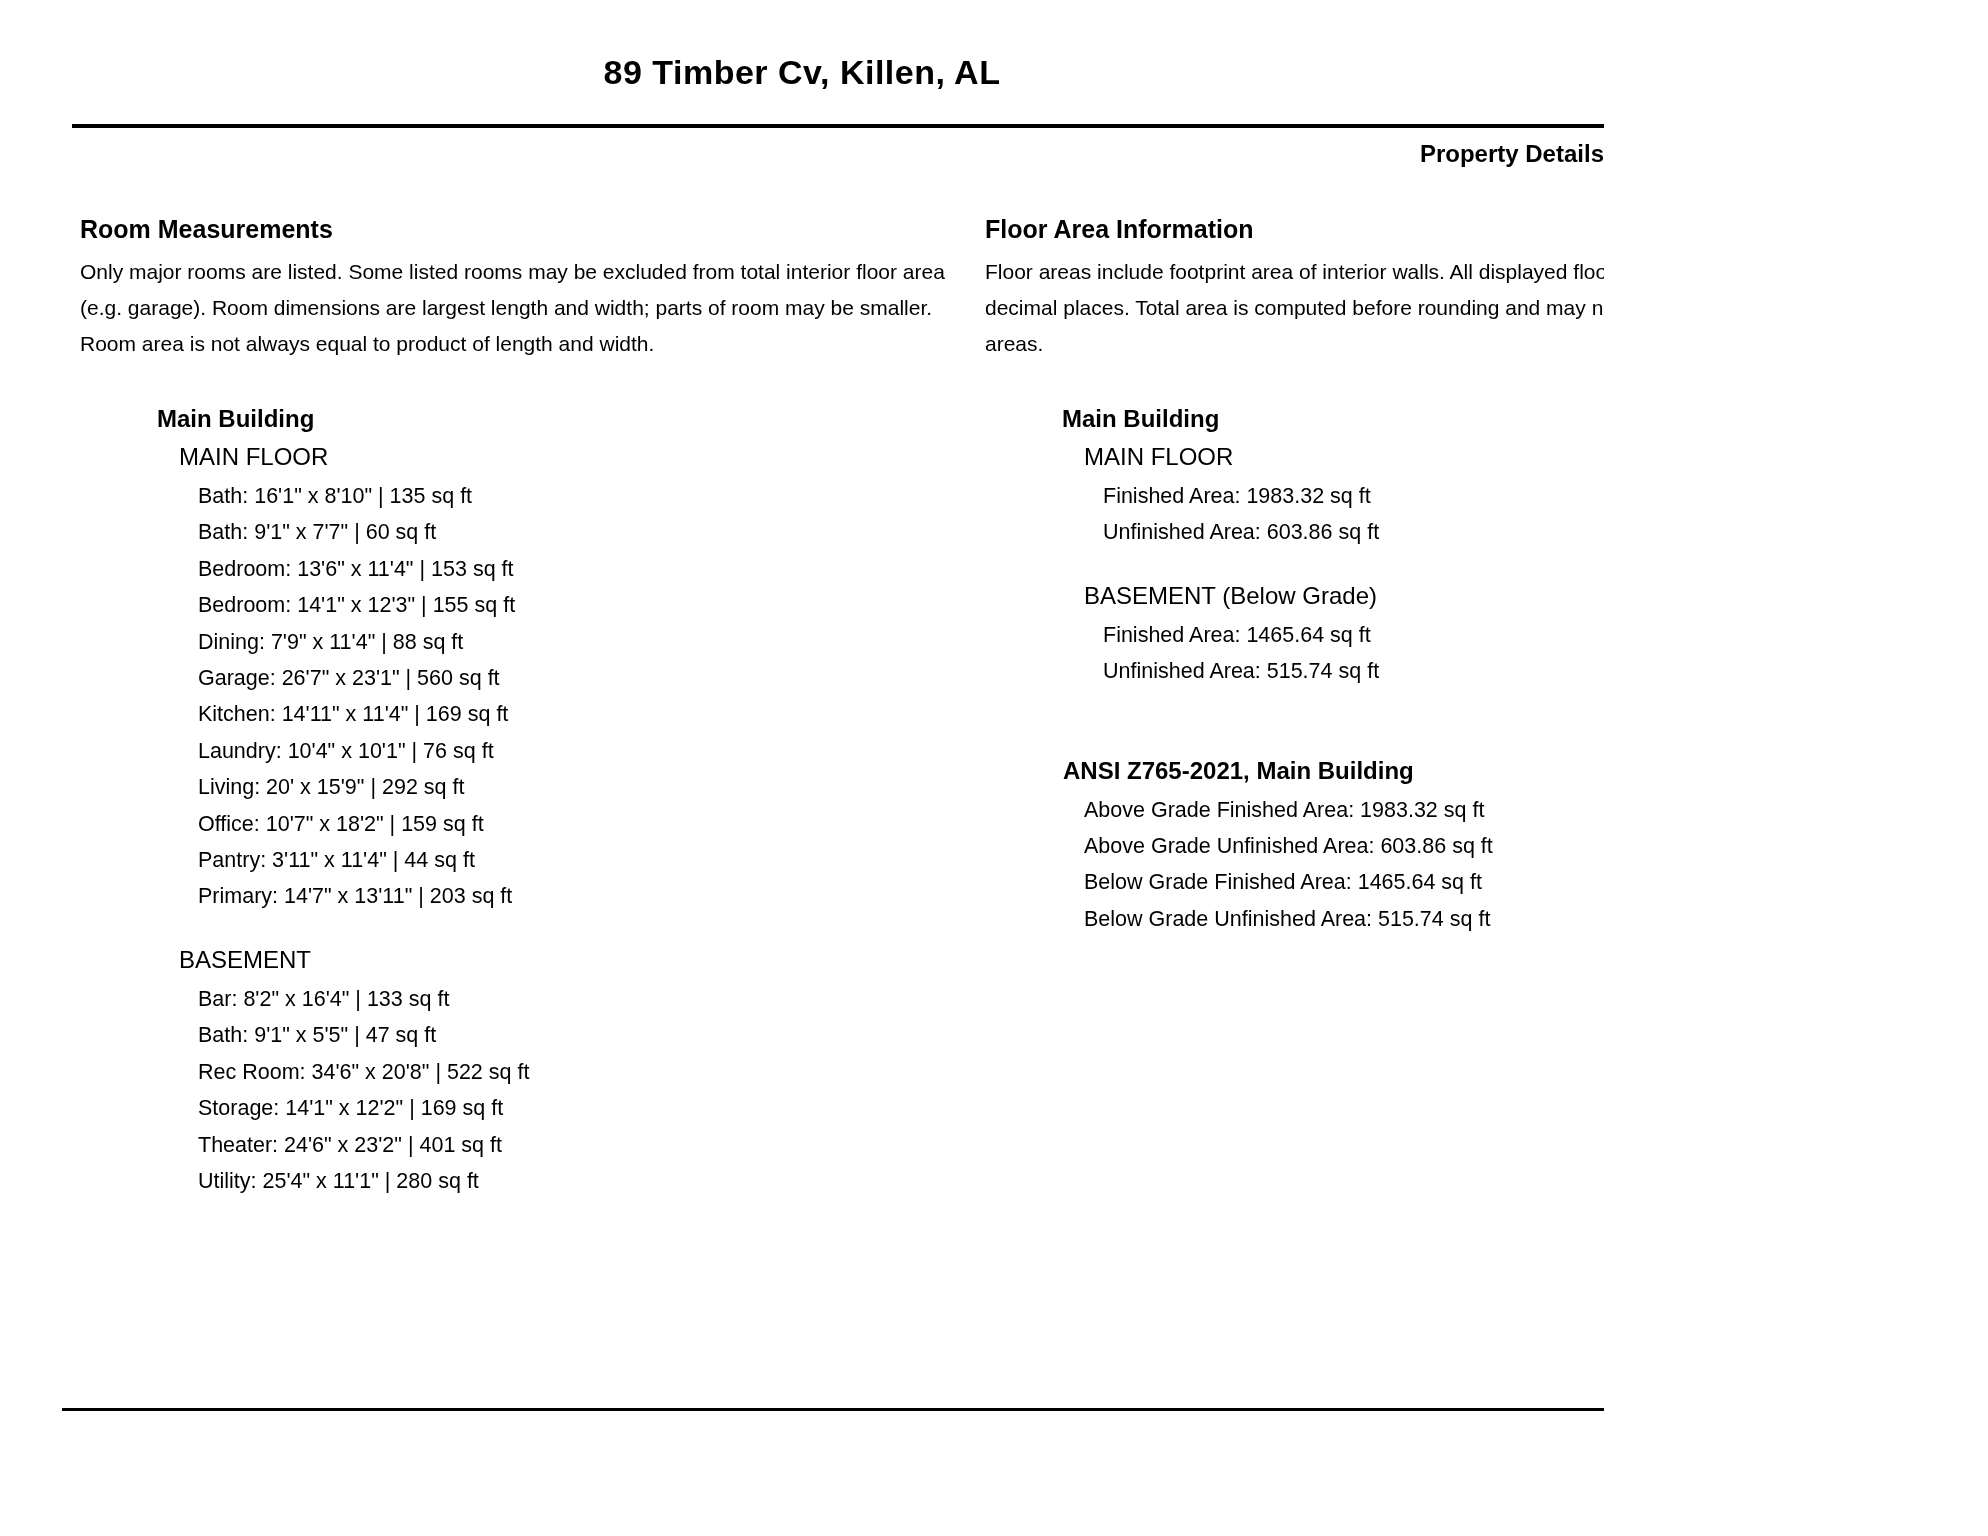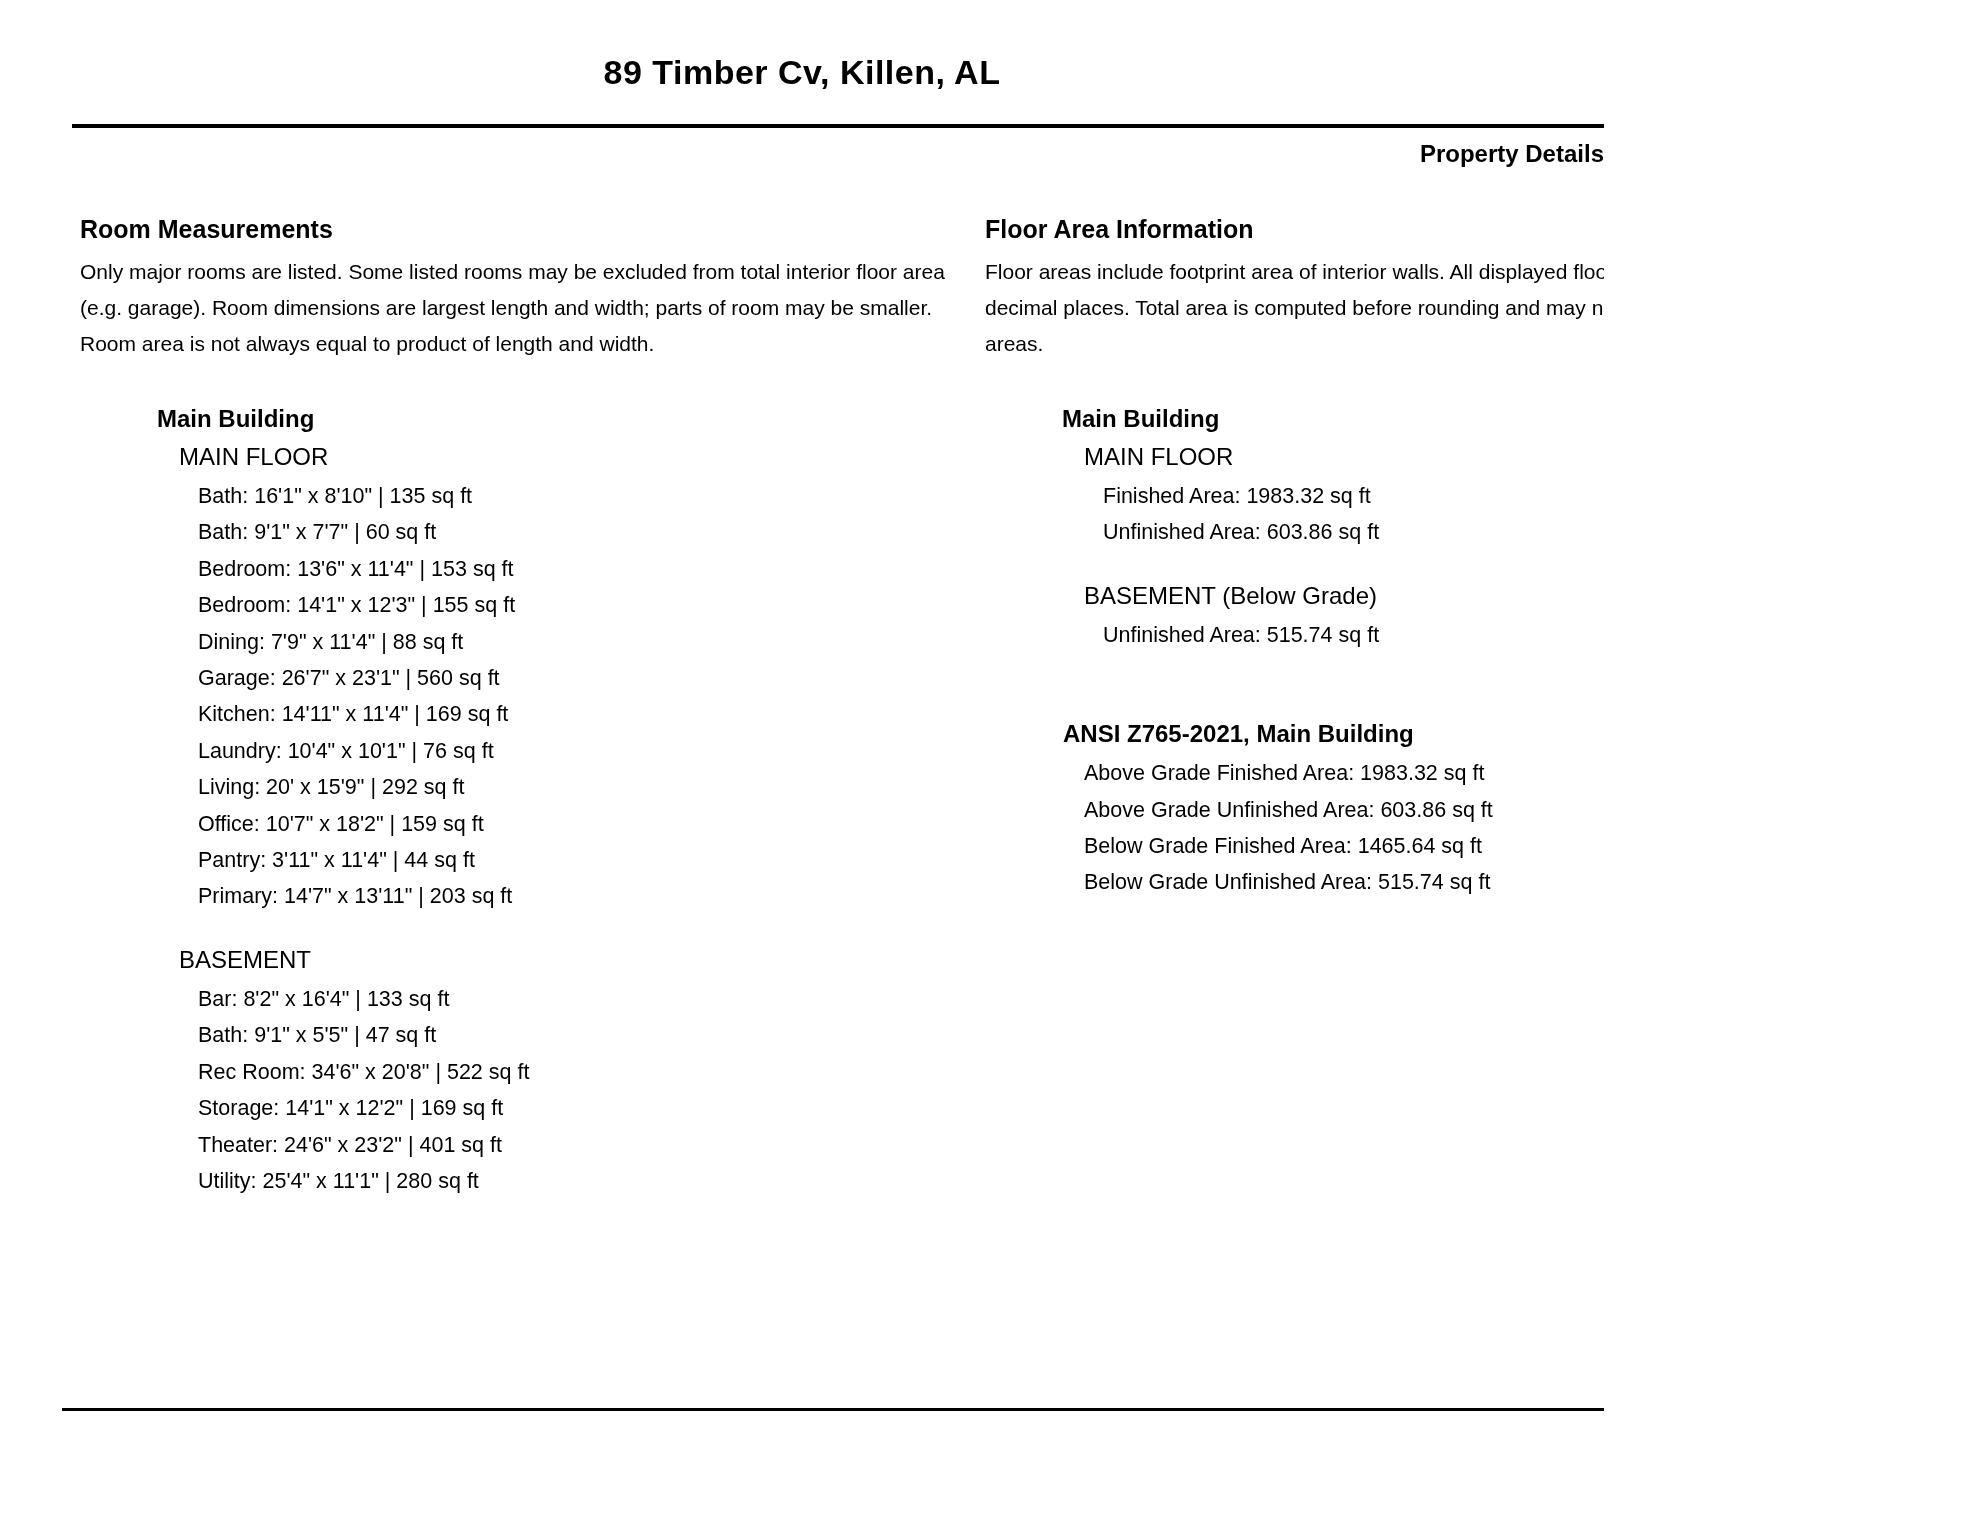--- a/index.html
+++ b/index.html
@@ -175,20 +175,21 @@
 
       <li class="line-item">Finished Area: 1983.32 sq ft</li>
           <li class="line-item">Unfinished Area: 603.86 sq ft</li>
         </ul>
     </div>
 
     <div class="floor-block">
       <div class="floor-name">BASEMENT (Below Grade)</div>
       <ul class="line-list">
 
+      <li class="line-item">Finished Area: 1465.64 sq ft</li>
           <li class="line-item">Unfinished Area: 515.74 sq ft</li>
         </ul>
     </div>
 
     <div class="ansi-block">
       <div class="ansi-heading">ANSI Z765-2021, Main Building</div>
       <ul class="line-list">
 
       <li class="line-item">Above Grade Finished Area: 1983.32 sq ft</li>
           <li class="line-item">Above Grade Unfinished Area: 603.86 sq ft</li>

